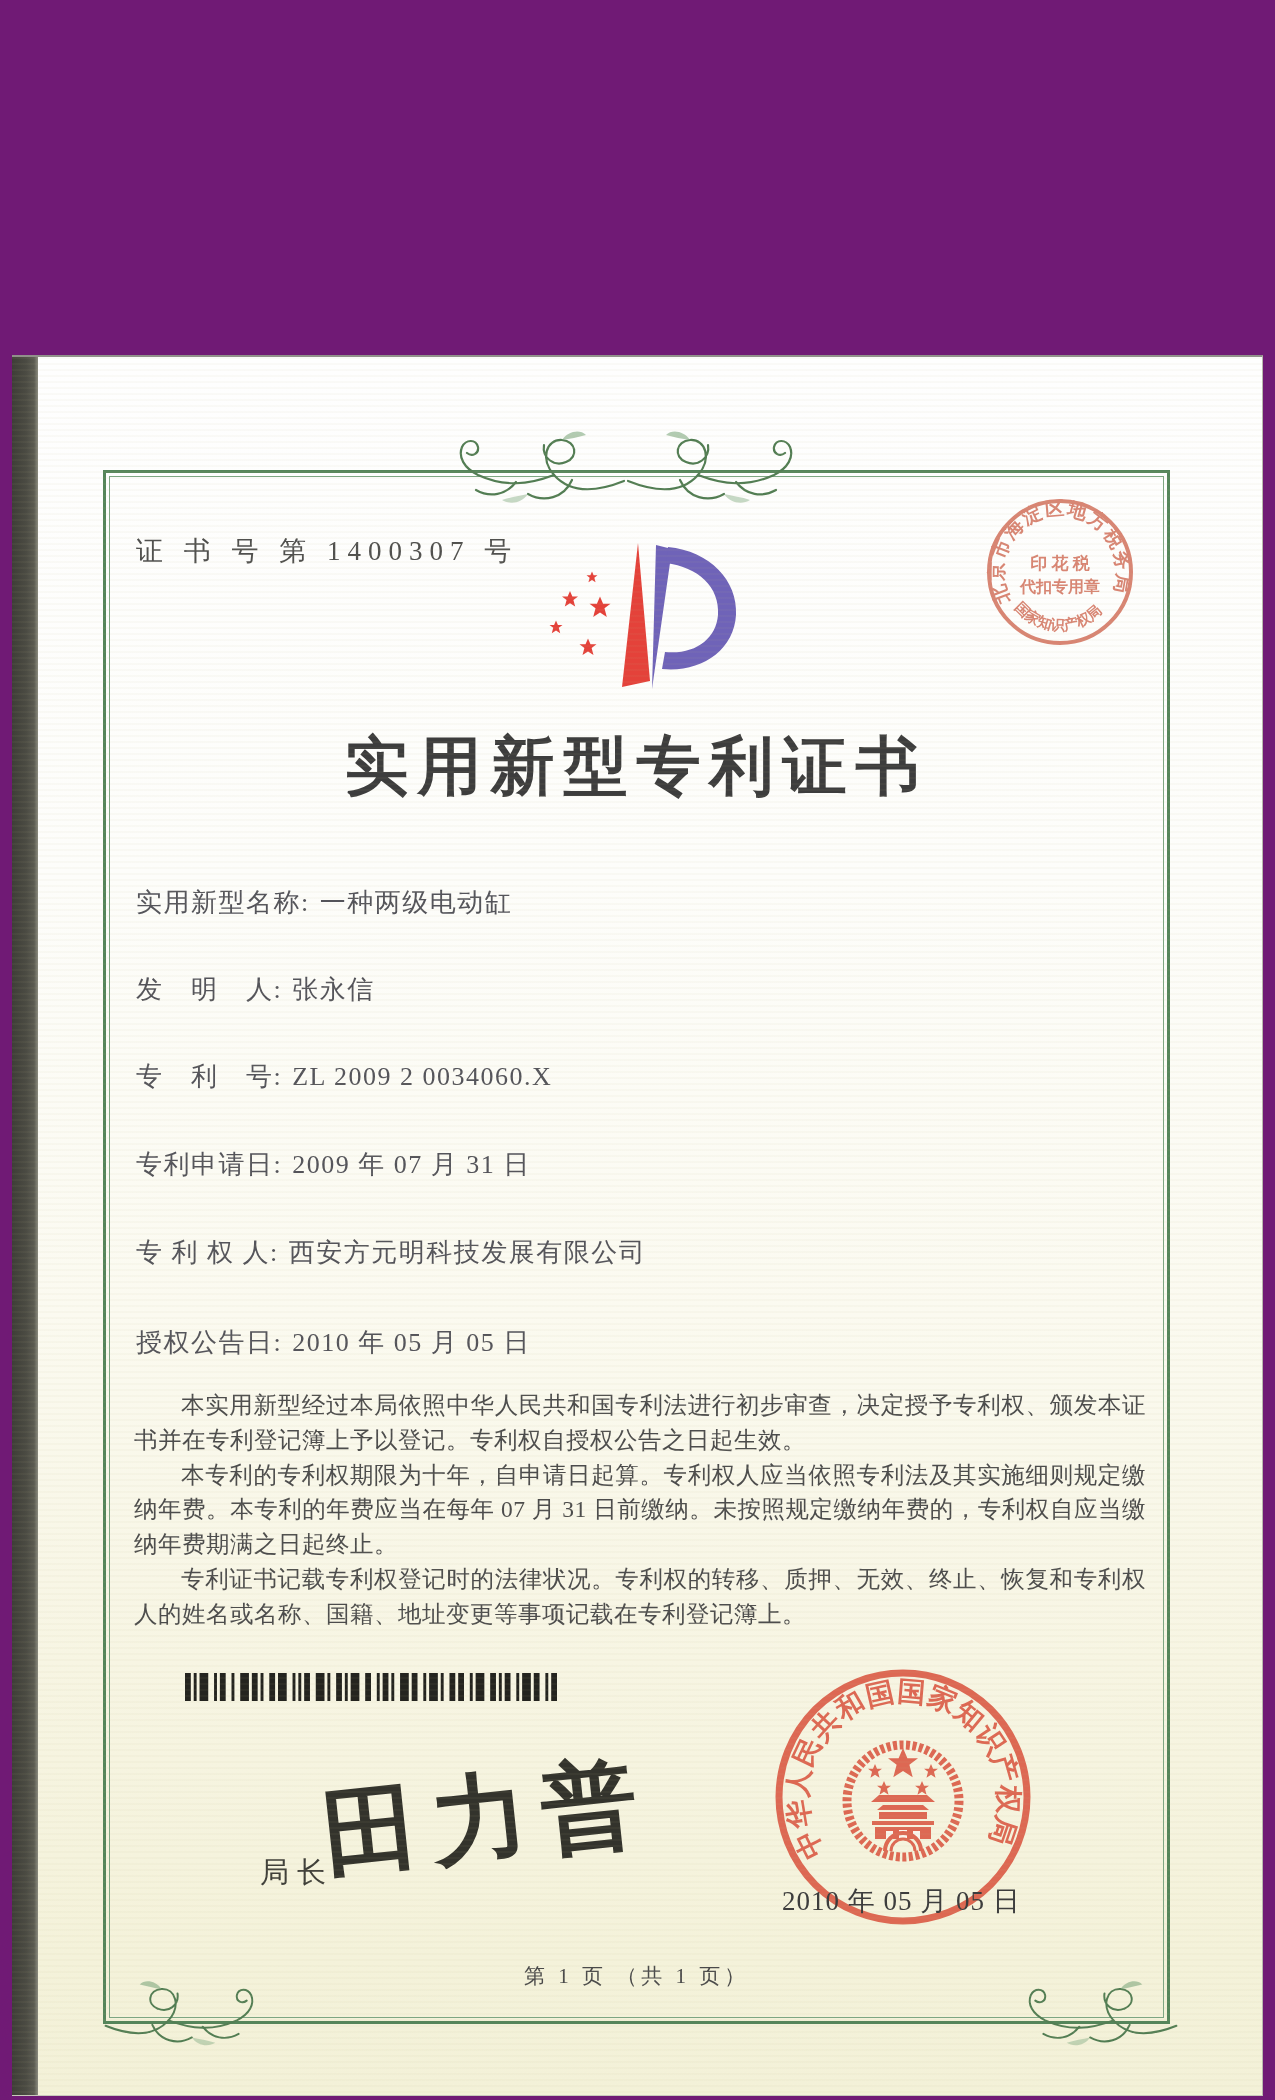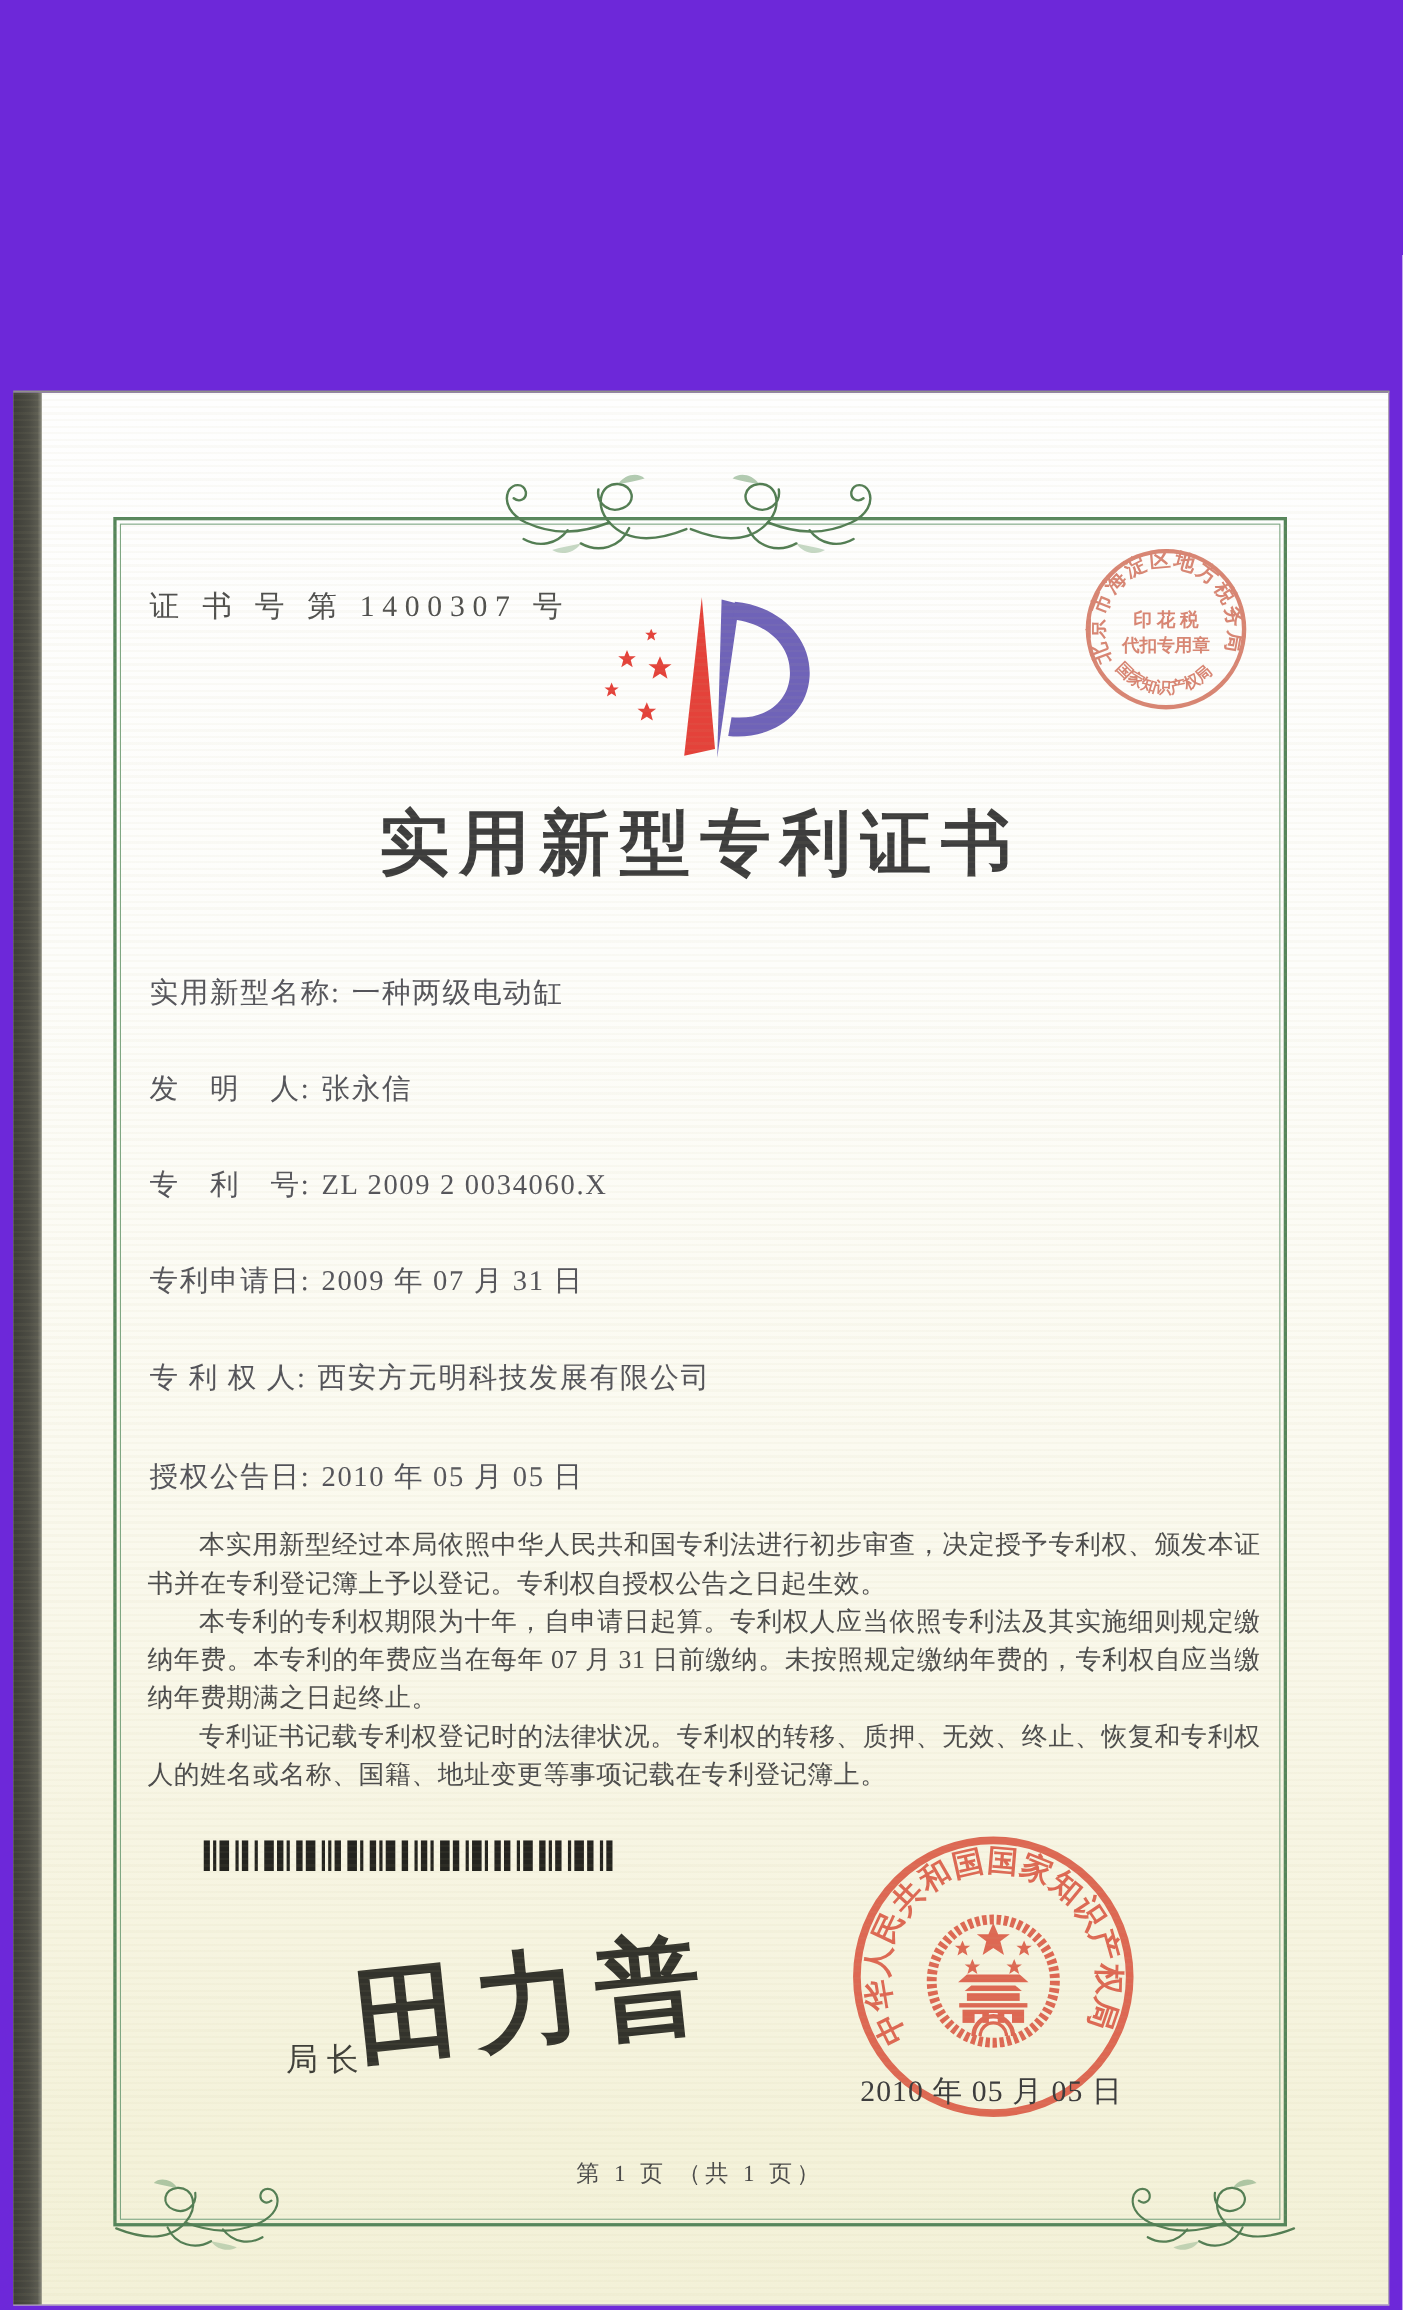--- a/index.html
+++ b/index.html
@@ -1,18 +1,18 @@
 <!DOCTYPE html>
 <html><head>
 <meta charset="utf-8">
 <style>
   html,body{margin:0;padding:0;background:#ffffff;}
   .screenshot{
     position:relative;width:1275px;height:2100px;overflow:hidden;
-    background:#6d28d9;
+    background:#701a75;
     font-family:"Liberation Serif","DejaVu Serif",serif;
   }
   
   .scan-page{
     position:absolute;left:12px;top:355px;width:1250px;height:1738px;
     background:linear-gradient(180deg,#fefefe 0%,#fdfdfa 30%,#fbfaf0 55%,#f7f5e3 75%,#f4f2da 92%,#f3f1d8 100%);
     border-top:2px solid #90908a;border-right:1px solid #b9b8ae;border-bottom:1px solid #c9c8bc;
   }
   .scan-page::after{
     content:'';position:absolute;inset:0;pointer-events:none;

